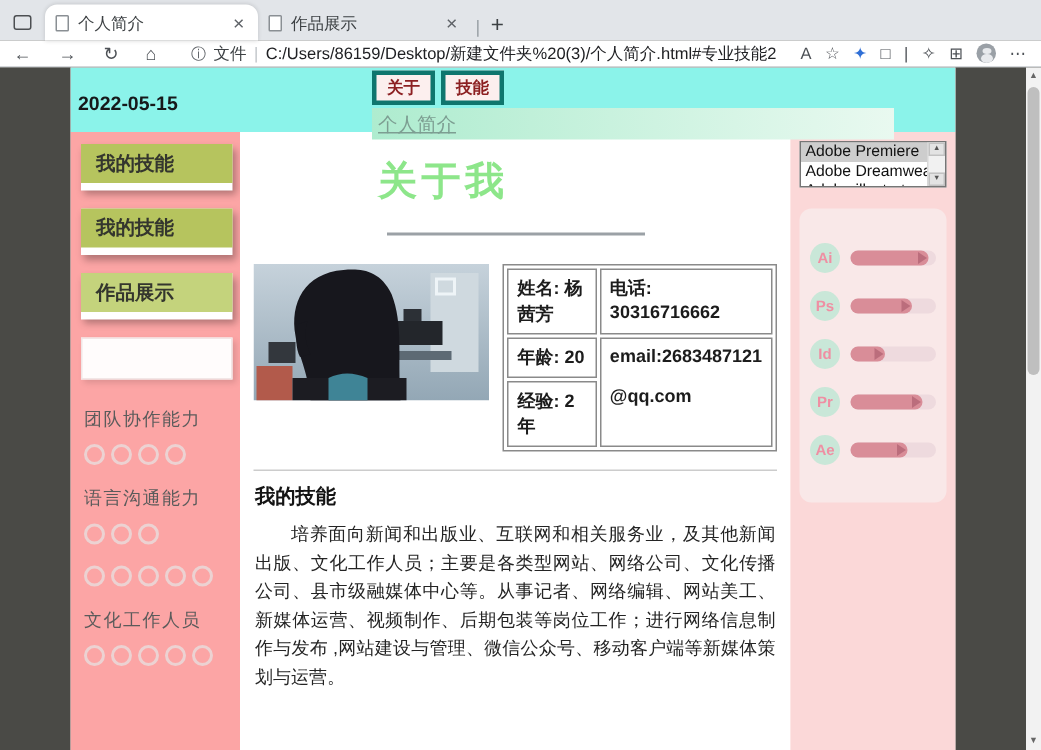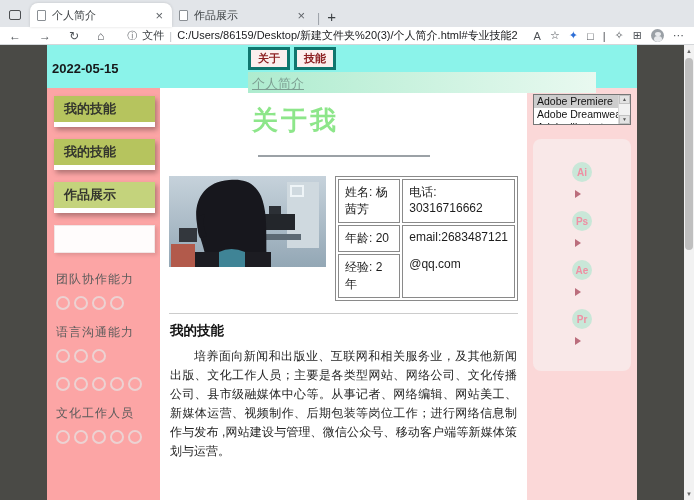--- a/index.html
+++ b/index.html
@@ -53,41 +53,41 @@
   .ability-label { font-size:12px; color:#5b5b5b; letter-spacing:1px; }
   .dots { margin:8px 0 12px; height:16px; }
   .dot { display:inline-block; width:14px; height:14px; border:2px solid #ecd2d2; border-radius:50%; margin-right:4px; vertical-align:top; }
 
   
   .main { width:367px; background:#ffffff; flex:none; padding:0 9px; overflow:hidden; }
   .about-heading { margin:15px 96px 1px 0; text-align:center; font-size:26px; font-weight:bold; color:#8de68a; letter-spacing:3px; }
   .heading-rule { width:172px; border:none; border-top:2px solid #9ba1a6; margin:17px auto 0; }
   .profile-row { display:flex; margin-top:19px; gap:9px; }
   .photo { width:157px; height:91px; flex:none; display:block; }
-  table.profile { flex:1; border-collapse:separate; border-spacing:2px; border:1px solid #8a8a8a; font-size:12px; font-weight:normal; color:#1c1c1c; background:#fff; }
+  table.profile { flex:1; border-collapse:separate; border-spacing:2px; border:1px solid #8a8a8a; font-size:12px; font-weight:bold; color:#1c1c1c; background:#fff; }
   table.profile td { border:1px solid #8a8a8a; vertical-align:top; padding:4px 6px; }
   td.c-left { width:45%; }
   td.r1 { height:24px; } td.r2 { height:26px; } td.r3 { height:18px; }
   .email-line2 { margin-top:13px; }
 
   .section { border-top:1px solid #cccccc; margin-top:12px; padding:8px 1px 0; }
   .section h3 { font-size:13.5px; font-weight:bold; color:#141414; margin-bottom:7px; }
   .section p { font-size:12px; line-height:1.58; color:#242424; text-indent:2em; text-align:justify; margin-bottom:10px; }
 
   
   .rightpanel { width:110px; background:#fbd8d8; flex:none; padding:6px 6px 0 6px; }
   .listbox { display:flex; height:31px; border:1px solid #767676; background:#fff; overflow:hidden; }
   .lb-options { flex:1; overflow:hidden; }
   .lb-option { height:13px; line-height:13px; font-size:10.5px; color:#111; padding-left:3px; white-space:nowrap; overflow:hidden; }
   .lb-option.selected { background:#cdcdcd; }
   .lb-scroll { width:12px; background:#f1f1f1; border-left:1px solid #d8d8d8; display:flex; flex-direction:column; justify-content:space-between; }
   .lb-btn { height:9px; background:#e3e3e3; border:1px solid #c2c2c2; font-size:5px; color:#555; text-align:center; line-height:7px; }
 
   .skillbox { margin-top:14px; background:#f9e8e8; border-radius:8px; padding:11px 7px 13px; }
-  .skill-row { display:flex; align-items:center; gap:7px; margin:12px 0;flex-direction:column; }
+  .skill-row { display:flex; align-items:center; gap:7px; margin:12px 0; }
   .badge { width:20px; height:20px; border-radius:50%; background:#c9e7d8; color:#ef8fa3; font-size:10px; font-weight:bold; display:flex; align-items:center; justify-content:center; flex:none; }
   .track { flex:1; height:10px; background:#eedade; border-radius:5px; }
   .fill { height:10px; background:#d98d98; border-radius:5px; position:relative; }
   .fill::after { content:""; position:absolute; right:1px; top:50%; transform:translateY(-50%); border-left:6px solid #bb6d7c; border-top:4px solid transparent; border-bottom:4px solid transparent; }
 
   
   .pscroll { position:absolute; right:0; top:0; width:10px; height:455px; background:#f2f2f2; }
   .pscroll .sb-btn { height:12px; font-size:6px; color:#666; text-align:center; line-height:12px; }
   .pscroll .sb-btn.bottom { position:absolute; bottom:0; left:0; right:0; }
   .sb-thumb { position:absolute; top:13px; left:1px; width:8px; height:192px; background:#bfbfbf; border-radius:4px; }
@@ -261,29 +261,35 @@
                 <div class="fill" style="width: 92%;"></div>
               </div>
           </div>
           <div class="skill-row">
             <div class="badge">Ps</div>
             <div class="track">
                 <div class="fill" style="width: 72%;"></div>
               </div>
           </div>
           <div class="skill-row">
+            <div class="badge">Id</div>
+            <div class="track">
+                <div class="fill" style="width: 40%;"></div>
+              </div>
+          </div>
+          <div class="skill-row">
+            <div class="badge">Pr</div>
+            <div class="track">
+                <div class="fill" style="width: 85%;"></div>
+              </div>
+          </div>
+          <div class="skill-row">
             <div class="badge">Ae</div>
             <div class="track">
                 <div class="fill" style="width: 66%;"></div>
-              </div>
-          </div>
-          <div class="skill-row">
-            <div class="badge">Pr</div>
-            <div class="track">
-                <div class="fill" style="width: 85%;"></div>
               </div>
           </div>
         </div>
       </div>
     </div>
   </div>
 
   <div class="pscroll">
     <div class="sb-btn">▲</div>
     <div class="sb-thumb"></div>

